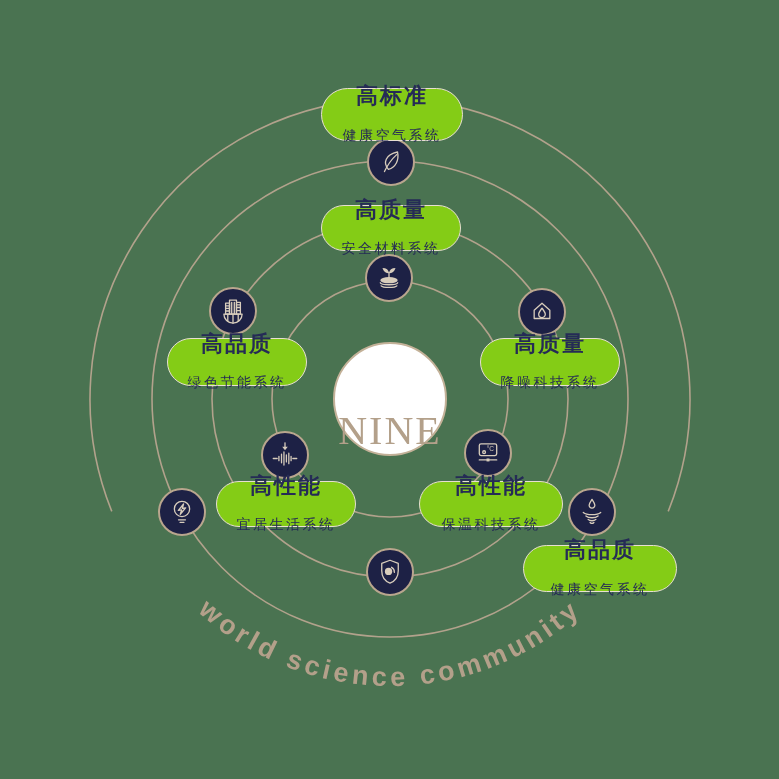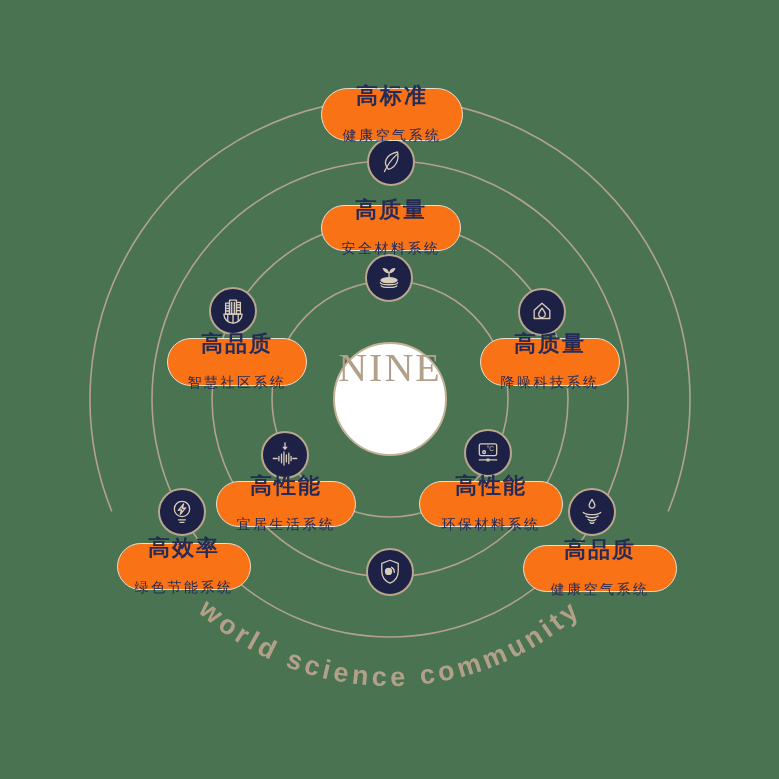--- a/index.html
+++ b/index.html
@@ -16,37 +16,37 @@
   }
   .badge {
     position:absolute; width:48px; height:48px; box-sizing:border-box;
     border-radius:50%; background:#1d2145; border:2px solid #b9a68e;
     display:flex; align-items:center; justify-content:center;
   }
   .badge svg { width:40px; height:40px; display:block; }
   .glyph { fill:none; stroke:#d8cdbc; stroke-width:1.5; stroke-linecap:round; stroke-linejoin:round; }
   .glyph-fill { fill:#d8cdbc; stroke:none; }
   .pill {
-    position:absolute; box-sizing:border-box; background:#f97316;
+    position:absolute; box-sizing:border-box; background:#84cc16;
     border:1px solid #e7dfd2; border-radius:40px;
     display:flex; flex-direction:column; align-items:center; justify-content:center;
     text-align:right; padding:16px 6px;
   }
   .pill-title {
     font-size:22px; font-weight:bold; color:#252b56;
     letter-spacing:2px; line-height:1.12; white-space:nowrap;
   }
   .pill-sub {
     font-size:14px; color:#252b56; letter-spacing:2.5px;
     margin-top:18px; white-space:nowrap;
   }
   .center-circle {
     position:absolute; left:333px; top:342px; width:114px; height:114px;
     box-sizing:border-box; border-radius:50%; background:#ffffff;
-    border:2px solid #c3b198; display:flex; align-items:flex-start; justify-content:center;
+    border:2px solid #c3b198; display:flex; align-items:flex-end; justify-content:center;
   }
   .center-title {
     font-family:"Liberation Serif", serif; font-size:40px;
     color:#b3a08a; letter-spacing:2px; font-weight:normal;
   }
 </style>
 </head>
 <body>
 
 <div class="stage">
@@ -152,42 +152,38 @@
     <div class="pill-sub">健康空气系统</div>
   </div>
 
   <div class="pill" style="left:321px;top:205px;width:140px;height:46px">
     <div class="pill-title">高质量</div>
     <div class="pill-sub">安全材料系统</div>
   </div>
 
   <div class="pill" style="left:167px;top:338px;width:140px;height:48px">
     <div class="pill-title">高品质</div>
-    <div class="pill-sub">智慧社区系统</div>
+    <div class="pill-sub">绿色节能系统</div>
   </div>
 
   <div class="pill" style="left:480px;top:338px;width:140px;height:48px">
     <div class="pill-title">高质量</div>
     <div class="pill-sub">降噪科技系统</div>
   </div>
 
   <div class="pill" style="left:216px;top:481px;width:140px;height:46px">
     <div class="pill-title">高性能</div>
     <div class="pill-sub">宜居生活系统</div>
   </div>
 
   <div class="pill" style="left:419px;top:481px;width:144px;height:46px">
     <div class="pill-title">高性能</div>
-    <div class="pill-sub">环保材料系统</div>
+    <div class="pill-sub">保温科技系统</div>
   </div>
 
-  <div class="pill" style="left:117px;top:543px;width:134px;height:47px">
-    <div class="pill-title">高效率</div>
-    <div class="pill-sub">绿色节能系统</div>
-  </div>
 
   <div class="pill" style="left:523px;top:545px;width:154px;height:47px">
     <div class="pill-title">高品质</div>
     <div class="pill-sub">健康空气系统</div>
   </div>
 
 
   <div class="center-circle">
     <div class="center-title">NINE</div>
   </div>

